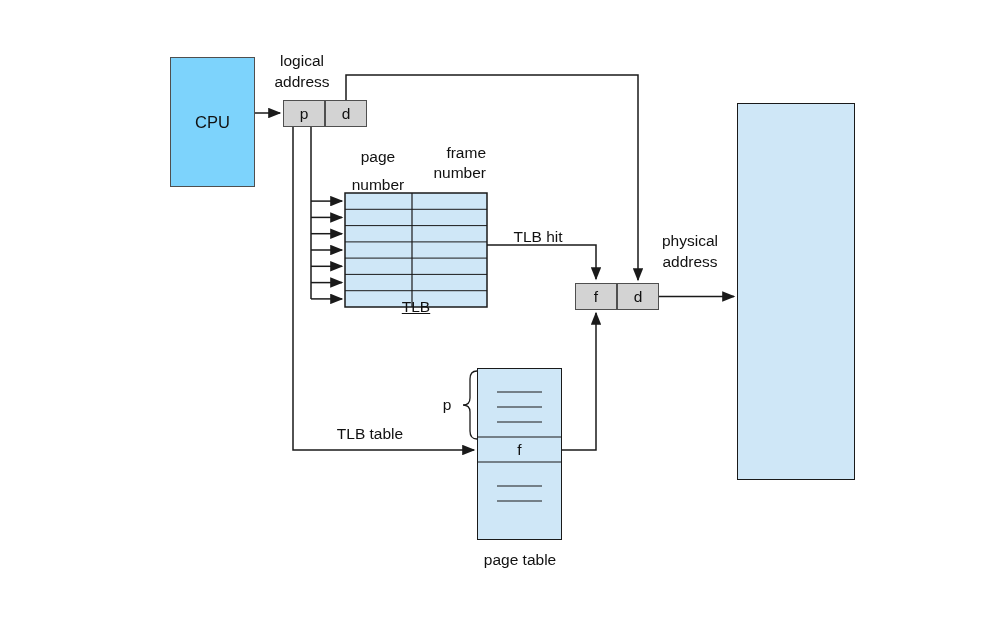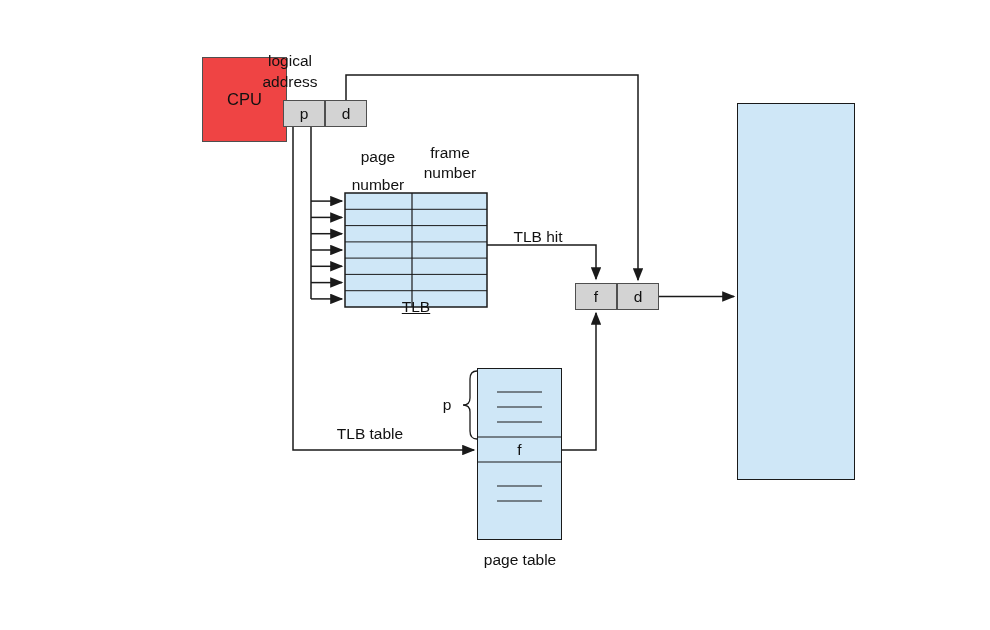--- a/index.html
+++ b/index.html
@@ -10,23 +10,23 @@
   .label {
     position:absolute; text-align:center; font-size:15.5px; line-height:21px;
     color:#111; white-space:normal;
   }
   .cell {
     position:absolute; width:42px; height:27px; background:#d3d3d3;
     border:1.4px solid #4f4f4f; box-sizing:border-box;
     display:flex; align-items:center; justify-content:center; font-size:15.5px;
   }
   .cpu-box {
-    position:absolute; left:170px; top:57px; width:85px; height:85px;
-    background:#ef4444; border:1.6px solid #4f4f4f; box-sizing:border-box;
-    display:flex; align-items:center; justify-content:center; font-size:16.5px;margin-left:32px;
+    position:absolute; left:170px; top:57px; width:85px; height:130px;
+    background:#7dd3fc; border:1.6px solid #4f4f4f; box-sizing:border-box;
+    display:flex; align-items:center; justify-content:center; font-size:16.5px;
   }
   .bigrect {
     position:absolute; background:#cfe7f7; border:1.5px solid #1a1a1a;
     box-sizing:border-box;
   }
   .lines-layer {
     position:absolute; left:0; top:0; width:990px; height:630px;
     pointer-events:none; z-index:5;
   }
   .label, .cell, .cpu-box { z-index:10; }
@@ -51,26 +51,27 @@
     <span>f</span>
   </div>
   <div class="cell" style="left:617px; top:283px;">
     <span>d</span>
   </div>
 
   <div class="bigrect" style="left:737px; top:103px; width:118px; height:377px;"></div>
 
   <div class="bigrect" style="left:477px; top:368px; width:85px; height:172px;"></div>
 
-  <div class="label" style="left:248px; top:50px; width:84px;text-align:center;">logical address</div>
+  <div class="label" style="left:260px; top:50px; width:84px;text-align:center;">logical address</div>
   <div class="label" style="left:343px; top:143px; width:70px; line-height:28px;">page number</div>
-  <div class="label" style="left:414px; top:143px; width:72px; line-height:20px;">frame number</div>
+  <div class="label" style="left:414px; top:143px; width:72px; line-height:20px;text-align:right;">frame number</div>
   <div class="label" style="left:381px; top:296px; width:70px;text-decoration:underline;">TLB</div>
   <div class="label" style="left:502px; top:226px; width:72px;">TLB hit</div>
   <div class="label" style="left:325px; top:423px; width:90px;">TLB table</div>
+  <div class="label" style="left:648px; top:230px; width:84px;">physical address</div>
   <div class="label" style="left:468px; top:549px; width:104px;">page table</div>
   <div class="label" style="left:477px; top:438px; width:85px; line-height:24px;">f</div>
   <div class="label" style="left:438px; top:394px; width:18px;">p</div>
 
   <svg class="lines-layer" viewBox="0 0 990 630">
     <defs>
       <marker id="ah" viewBox="0 0 10 8" markerWidth="9" markerHeight="7" refX="9" refY="4" orient="auto">
         <path d="M0,0 L10,4 L0,8 z" fill="#1a1a1a"></path>
       </marker>
     </defs>

